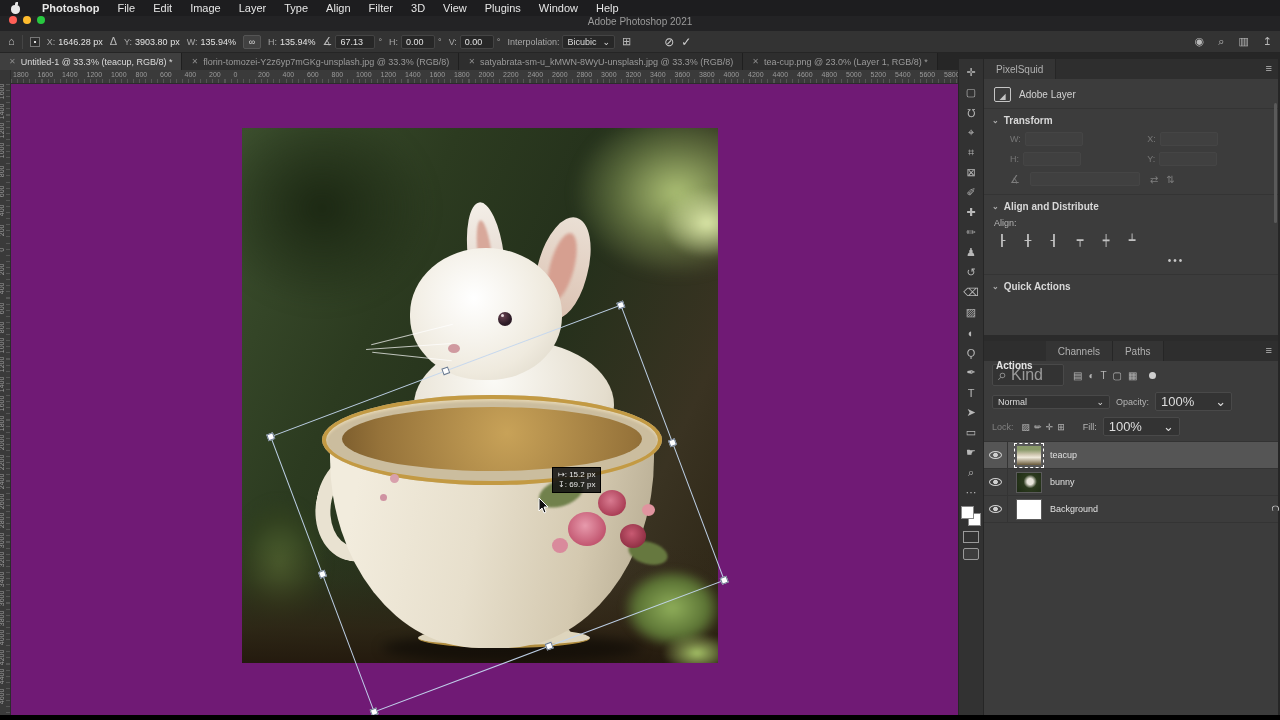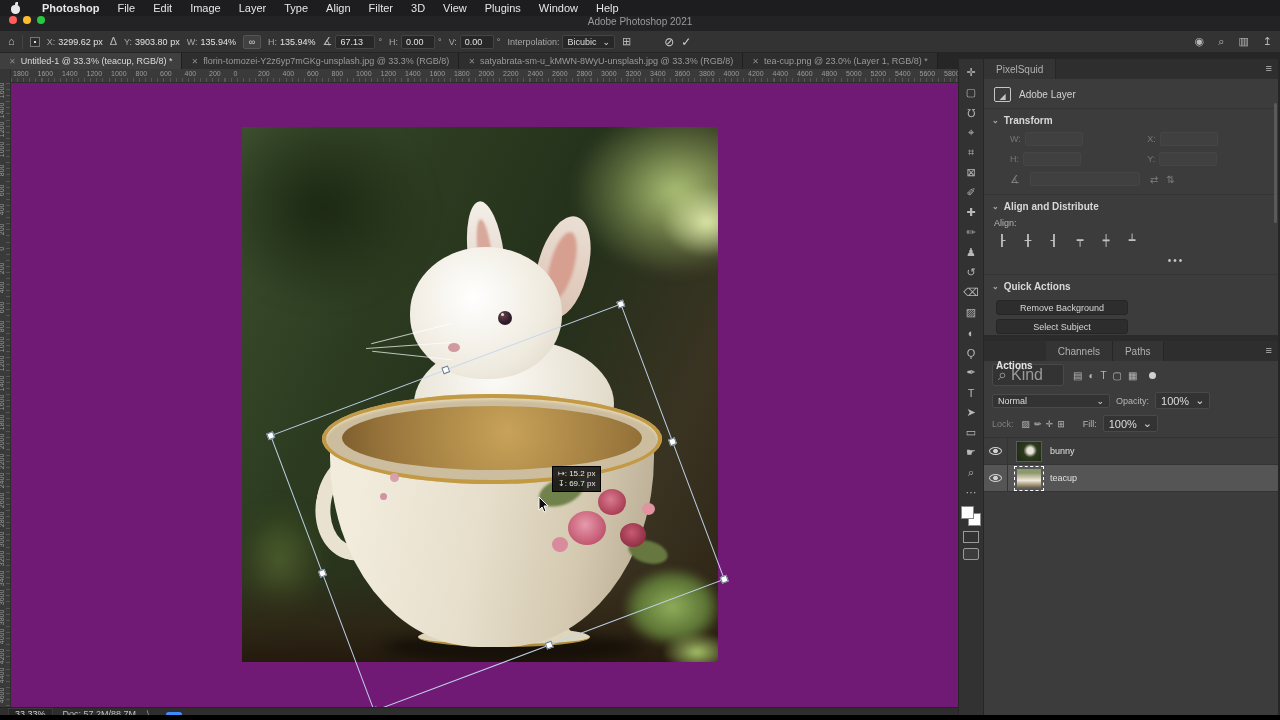--- a/index.html
+++ b/index.html
@@ -154,21 +154,21 @@
   .qa-btn:last-child { margin-bottom:8px; }
 
   .layers-panel { flex:1; background:#3c3c3c; display:flex; flex-direction:column; }
   .lp-row { display:flex; align-items:center; padding:3px 8px; gap:6px; }
   .lp-search-box { display:flex; align-items:center; gap:4px; background:#333; border:1px solid #494949; border-radius:2px; padding:1px 5px; width:72px; color:#9a9a9a; }
   .lp-filter-ic { font-size:10px; color:#b5b5b5; padding:0 3px; }
   .lp-filter-dot { width:7px; height:7px; border-radius:50%; background:#d0d0d0; margin-left:2px; }
   .lp-select { display:flex; align-items:center; justify-content:space-between; background:#333; border:1px solid #494949; border-radius:2px; padding:1px 5px; font-size:9px; color:#ddd; }
   .blend-select { width:118px; }
   .lp-lbl { font-size:9px; color:#b5b5b5; white-space:nowrap; }
-  .pct-box { display:flex; align-items:center; gap:6px; background:#333; border:1px solid #494949; border-radius:2px; padding:1px 5px; font-size:11px; color:#ddd; }
+  .pct-box { display:flex; align-items:center; gap:21px; background:#333; border:1px solid #494949; border-radius:2px; padding:1px 5px; font-size:13px; color:#ddd; }
   .lock-ic { font-size:9px; color:#b5b5b5; padding:0 2px; }
   .css-lock { position:relative; width:9px; height:7px; background:#c9c9c9; border-radius:1px; margin-top:4px; }
   .css-lock::before { content:""; position:absolute; left:1.5px; top:-4px; width:6px; height:5px; border:1.5px solid #c9c9c9; border-bottom:none; border-radius:4px 4px 0 0; }
   .layer-list { margin-top:2px; border-top:1px solid #333; }
   .layer-row { display:flex; align-items:center; height:27px; border-bottom:1px solid #343434; padding-right:8px; }
   .layer-row.selected { background:#555555; }
   .eye-cell { width:24px; display:flex; justify-content:center; border-right:1px solid #343434; align-self:stretch; align-items:center; }
   .eye { width:13px; height:8px; border:1px solid #d0d0d0; border-radius:50%; background:radial-gradient(circle,#d0d0d0 2px,transparent 2.6px); }
   .layer-thumb { width:26px; height:21px; margin:0 8px; border:1px solid #5a5a5a; }
   .thumb-teacup { background:linear-gradient(#8a9a6a 20%,#cfc7b0 45%,#efe9da 60%,#6a5a3a); outline:1px dashed #fff; outline-offset:1px; }
@@ -231,21 +231,21 @@
     </div>
     <span class="win-title">Adobe Photoshop 2021</span>
   </div>
 
   <div class="options-bar">
     <span class="ob-icon">⌂</span>
     <span class="ob-sep"></span>
     <span class="ref-grid"></span>
     <span class="ob-field">
       <span class="ob-label">X:</span>
-      <span class="ob-val">3299.62 px</span>
+      <span class="ob-val">1646.28 px</span>
     </span>
     <span class="ob-icon">Δ</span>
     <span class="ob-field">
       <span class="ob-label">Y:</span>
       <span class="ob-val">3903.80 px</span>
     </span>
     <span class="ob-field">
       <span class="ob-label">W:</span>
       <span class="ob-val">135.94%</span>
     </span>
@@ -460,26 +460,20 @@
               <span>69.7 px</span>
             </div>
           </div>
 
           <svg class="cursor-arrow" width="11" height="16" viewBox="0 0 11 16">
             <polygon points="1,0 1,13 4,10 6,15 8,14 6,9 10,9" fill="#111" stroke="#fff" stroke-width="1"></polygon>
           </svg>
         </div>
       </div>
 
-      <div class="status-bar">
-        <span class="sb-zoom">33.33%</span>
-        <span class="sb-doc">Doc: 57.2M/88.7M</span>
-        <span class="sb-chev">⟩</span>
-        <span class="sb-pill"></span>
-      </div>
     </div>
 
     <div class="tools-column">
       <div style="display:flex;flex-direction:column;gap:1px;align-items:center">
 
           <div class="tool">
             <span>✛</span>
           </div>
 
           <div class="tool">
@@ -643,26 +637,20 @@
 
               <span class="align-ic">┿</span>
 
               <span class="align-ic">┷</span>
             </div>
           <div class="align-more">•••</div>
           <div class="section-h">
             <span class="sec-chev">⌄</span>
             <span>Quick Actions</span>
           </div>
-          <div>
-
-              <button class="qa-btn">Remove Background</button>
-
-              <button class="qa-btn">Select Subject</button>
-            </div>
         </div>
       </div>
 
       <div class="layers-panel">
         <div class="panel-tabs">
           <div style="display:flex">
 
               <div class="panel-tab active">Actions</div>
 
               <div class="panel-tab">Channels</div>
@@ -718,37 +706,45 @@
             </div>
           <span class="lp-lbl" style="margin-left:10px">Fill:</span>
           <span class="pct-box">
             <span>100%</span>
             <span>⌄</span>
           </span>
         </div>
 
         <div class="layer-list">
 
+            <div class="layer-row selected">
+              <span class="eye-cell">
+                <span class="eye"></span>
+              </span>
+              <span class="layer-thumb thumb-teacup"></span>
+              <span class="layer-name">teacup</span>
+
+            </div>
+
             <div class="layer-row">
               <span class="eye-cell">
                 <span class="eye"></span>
               </span>
               <span class="layer-thumb thumb-bunny"></span>
               <span class="layer-name">bunny</span>
 
             </div>
 
-            <div class="layer-row selected">
+            <div class="layer-row">
               <span class="eye-cell">
                 <span class="eye"></span>
               </span>
-              <span class="layer-thumb thumb-teacup"></span>
-              <span class="layer-name">teacup</span>
-
-            </div>
-
+              <span class="layer-thumb thumb-bg"></span>
+              <span class="layer-name">Background</span>
+              <span class="layer-lock lock"><span class="css-lock"></span></span>
+            </div>
           </div>
       </div>
     </div>
   </div>
 
   <div class="black-strip"></div>
 </div>
 
 </body></html>

